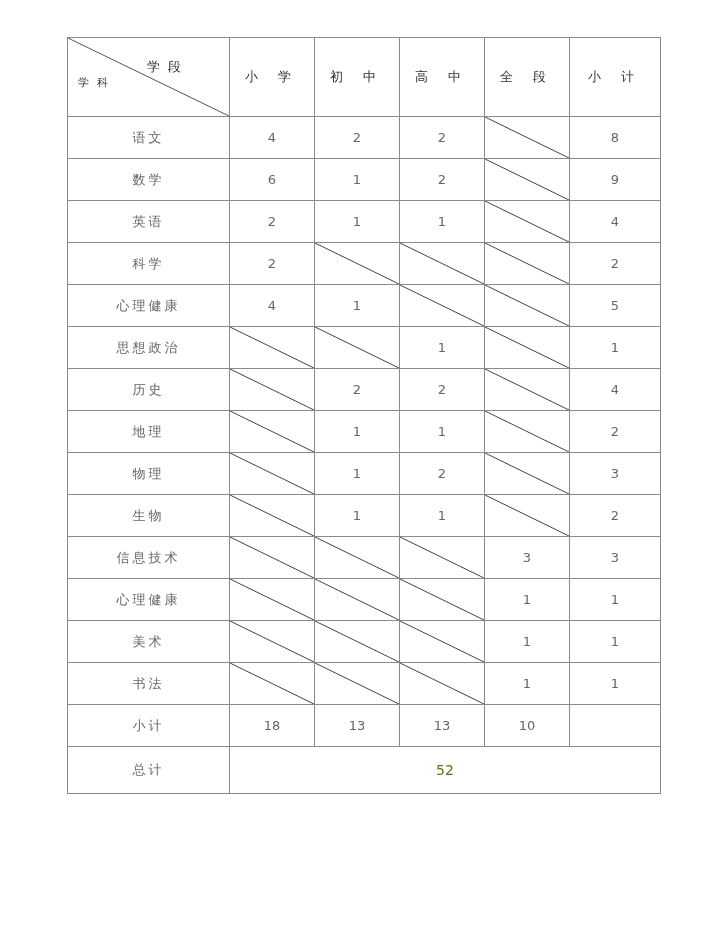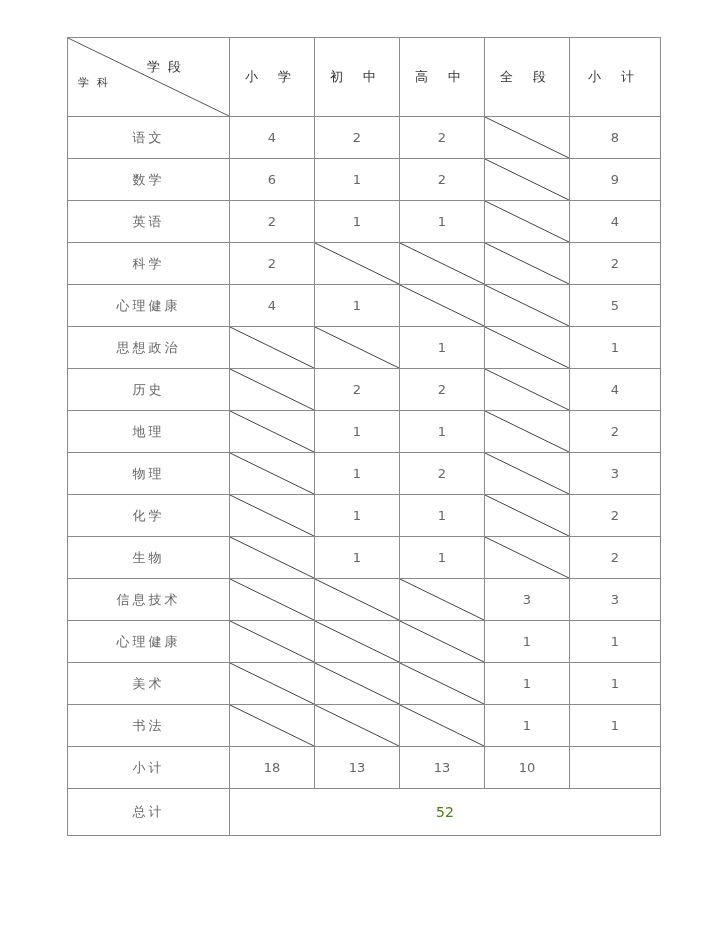--- a/index.html
+++ b/index.html
@@ -179,36 +179,20 @@
         <td>1</td>
         <td>2</td>
         <td class="slash">
           <svg viewBox="0 0 100 100" preserveAspectRatio="none">
             <line x1="0" y1="0" x2="100" y2="100" stroke="#444" stroke-width="1" vector-effect="non-scaling-stroke"></line>
           </svg>
         </td>
         <td>3</td>
       </tr>
       <tr class="body">
-        <td class="subj">化学</td>
-        <td class="slash">
-          <svg viewBox="0 0 100 100" preserveAspectRatio="none">
-            <line x1="0" y1="0" x2="100" y2="100" stroke="#444" stroke-width="1" vector-effect="non-scaling-stroke"></line>
-          </svg>
-        </td>
-        <td>1</td>
-        <td>1</td>
-        <td class="slash">
-          <svg viewBox="0 0 100 100" preserveAspectRatio="none">
-            <line x1="0" y1="0" x2="100" y2="100" stroke="#444" stroke-width="1" vector-effect="non-scaling-stroke"></line>
-          </svg>
-        </td>
-        <td>2</td>
-      </tr>
-      <tr class="body">
         <td class="subj">生物</td>
         <td class="slash">
           <svg viewBox="0 0 100 100" preserveAspectRatio="none">
             <line x1="0" y1="0" x2="100" y2="100" stroke="#444" stroke-width="1" vector-effect="non-scaling-stroke"></line>
           </svg>
         </td>
         <td>1</td>
         <td>1</td>
         <td class="slash">
           <svg viewBox="0 0 100 100" preserveAspectRatio="none">

